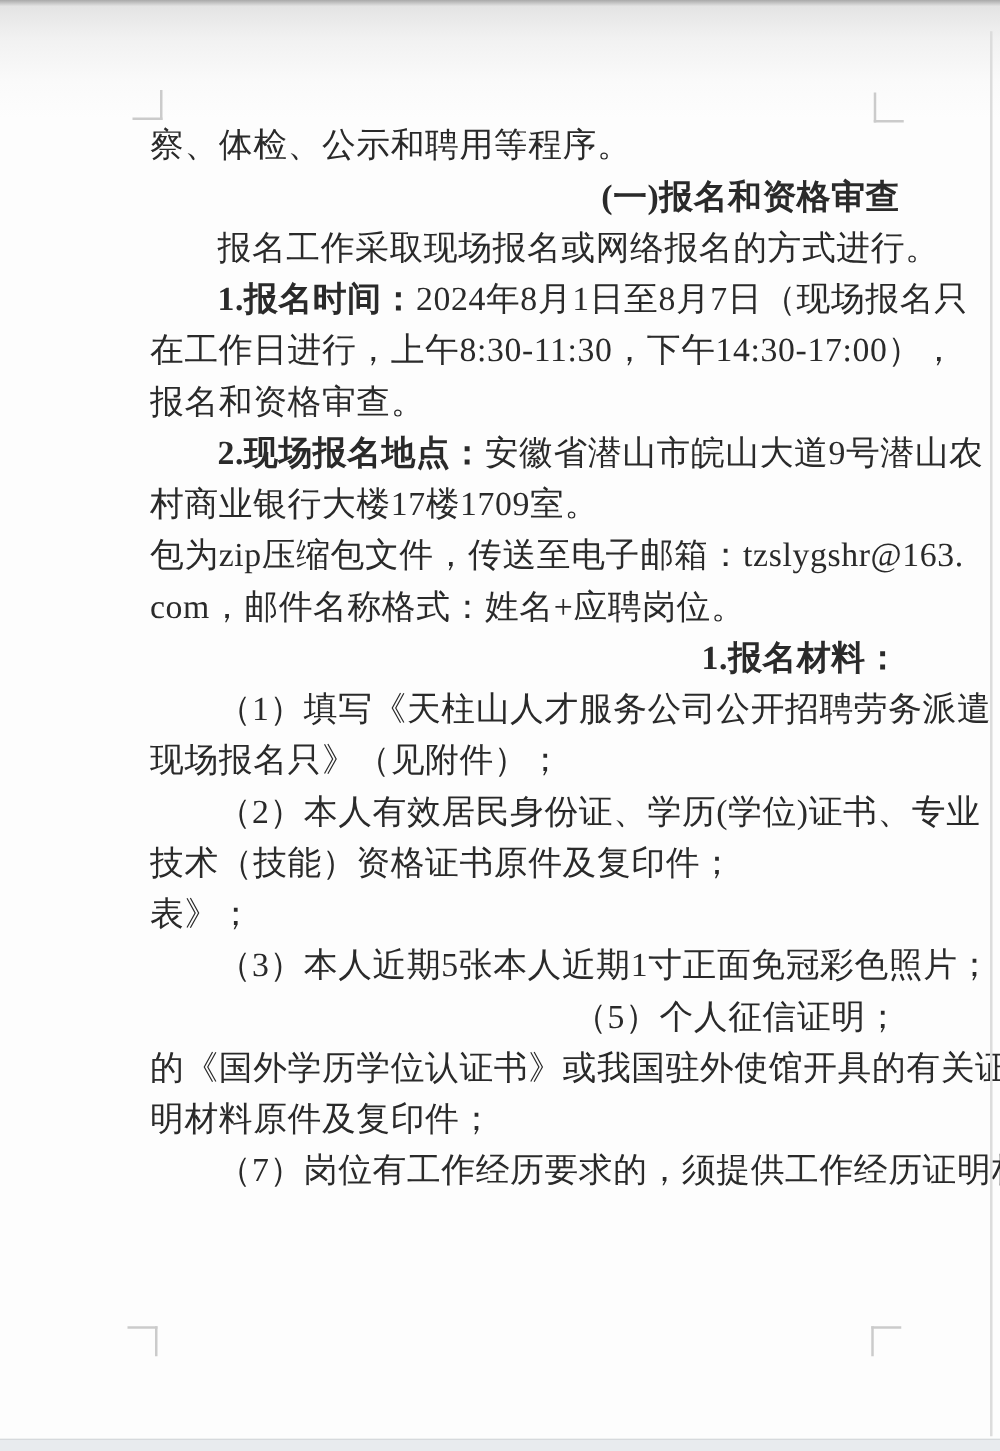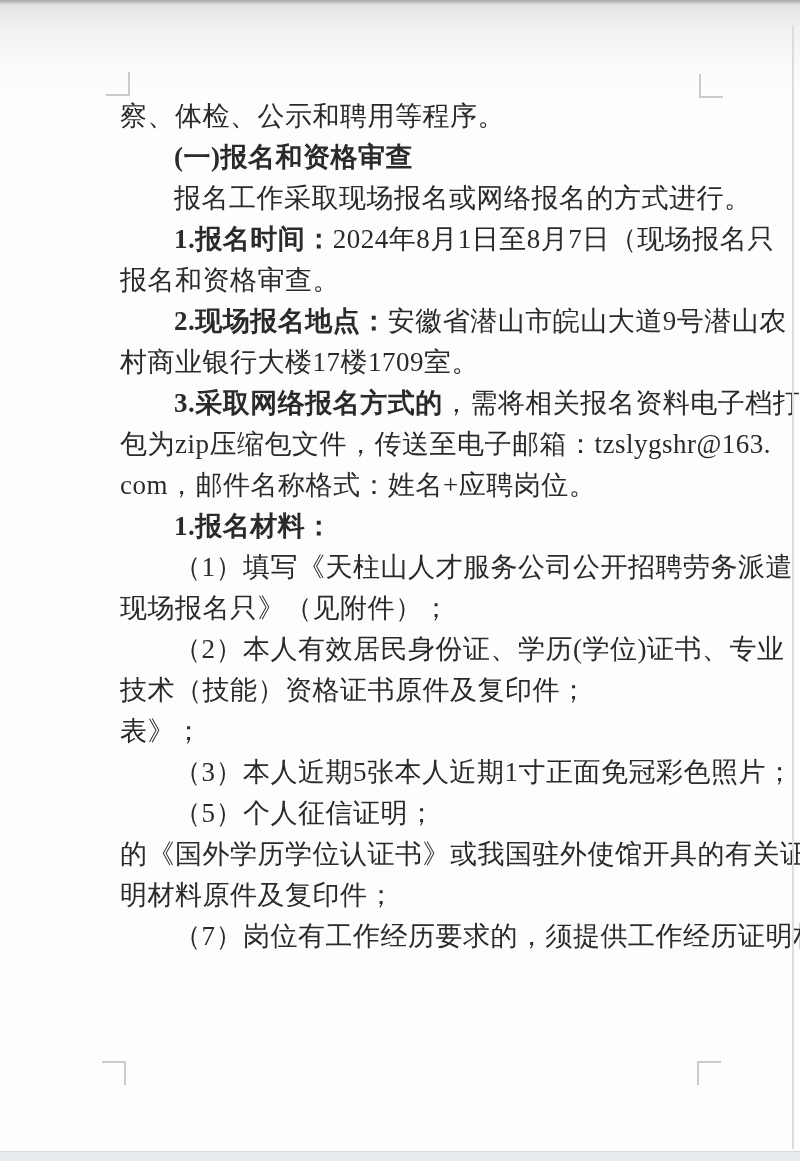--- a/index.html
+++ b/index.html
@@ -63,43 +63,44 @@
     line-height: 41px;
     color: var(--text-color, #2a2a2a);
     letter-spacing: 0.5px;
   }
   .line {
     white-space: nowrap;
     height: 41px;
   }
   .line.indent {
     text-indent: 2em;
+    text-align: right;
   }
   .line .b {
     font-weight: bold;
   }
 </style>
 </head>
 <body>
 
 <div class="page" style="--page-bg: #fdfdfd; --text-color: #2a2a2a; --mark-color: #cbcbcb; --bottom-bar: #e8ebee;">
   <div class="top-shade"></div>
   <div class="corner tl"></div>
   <div class="corner tr"></div>
   <div class="corner bl"></div>
   <div class="corner br"></div>
   <div class="doc-body" id="doc-body">
       <div class="line"><span>察、体检、公示和聘用等程序。</span></div>
       <div class="line indent"><span class="b">(一)报名和资格审查</span></div>
       <div class="line indent"><span>报名工作采取现场报名或网络报名的方式进行。</span></div>
       <div class="line indent"><span class="b">1.报名时间：</span><span>2024年8月1日至8月7日（现场报名只</span></div>
+      <div class="line"><span>在工作日进行，上午8:30-11:30，下午14:30-17:00），</span></div>
       <div class="line"><span>报名和资格审查。</span></div>
       <div class="line indent"><span class="b">2.现场报名地点：</span><span>安徽省潜山市皖山大道9号潜山农</span></div>
       <div class="line"><span>村商业银行大楼17楼1709室。</span></div>
-      <div class="line indent"><span class="b">3.采取网络报名方式的</span><span>，需将相关报名资料电子档打</span></div>
       <div class="line"><span>包为zip压缩包文件，传送至电子邮箱：tzslygshr@163.</span></div>
       <div class="line"><span>com，邮件名称格式：姓名+应聘岗位。</span></div>
       <div class="line indent"><span class="b">1.报名材料：</span></div>
       <div class="line indent"><span>（1）填写《天柱山人才服务公司公开招聘劳务派遣</span></div>
       <div class="line"><span>现场报名只》（见附件）；</span></div>
       <div class="line indent"><span>（2）本人有效居民身份证、学历(学位)证书、专业</span></div>
       <div class="line"><span>技术（技能）资格证书原件及复印件；</span></div>
       <div class="line"><span>表》；</span></div>
       <div class="line indent"><span>（3）本人近期5张本人近期1寸正面免冠彩色照片；</span></div>
       <div class="line indent"><span>（5）个人征信证明；</span></div>

